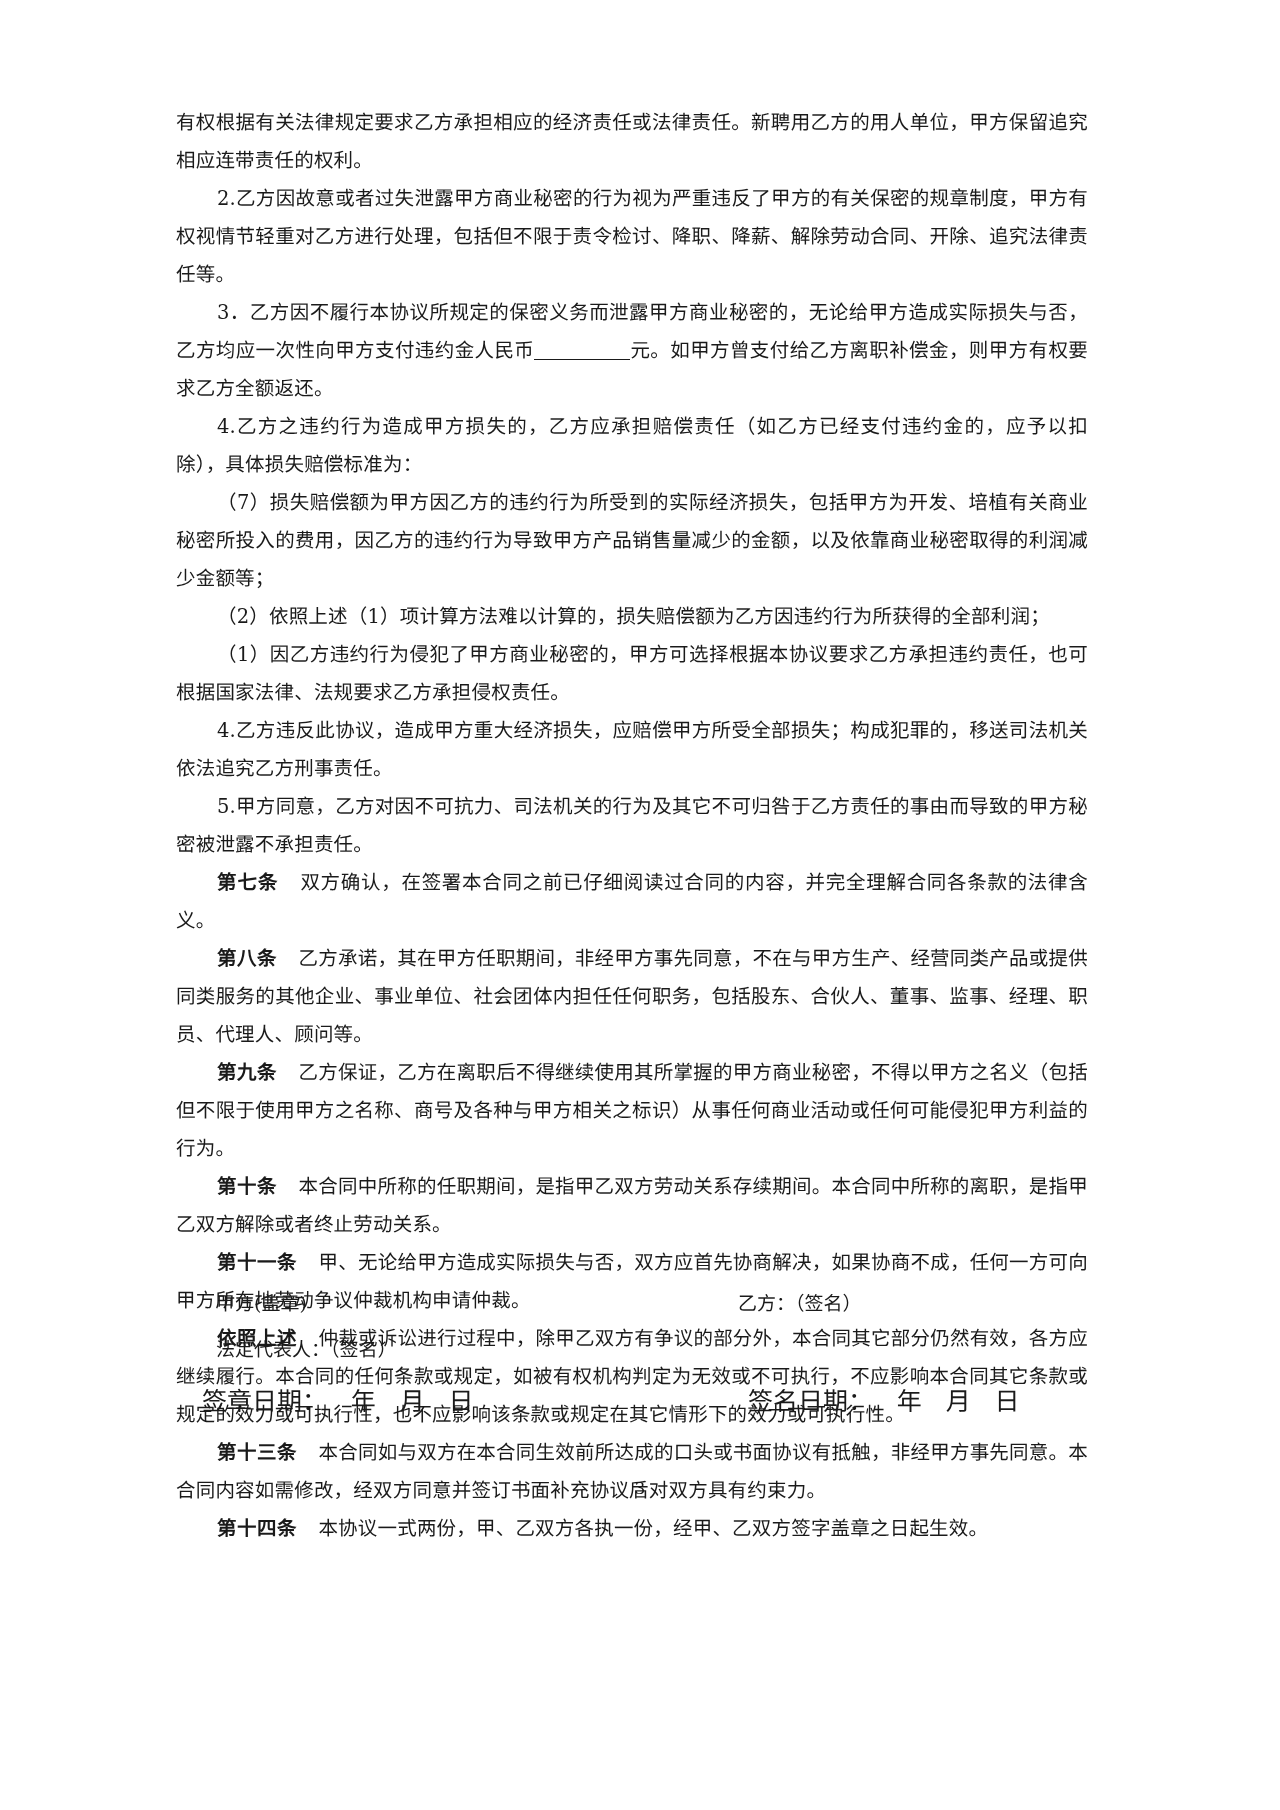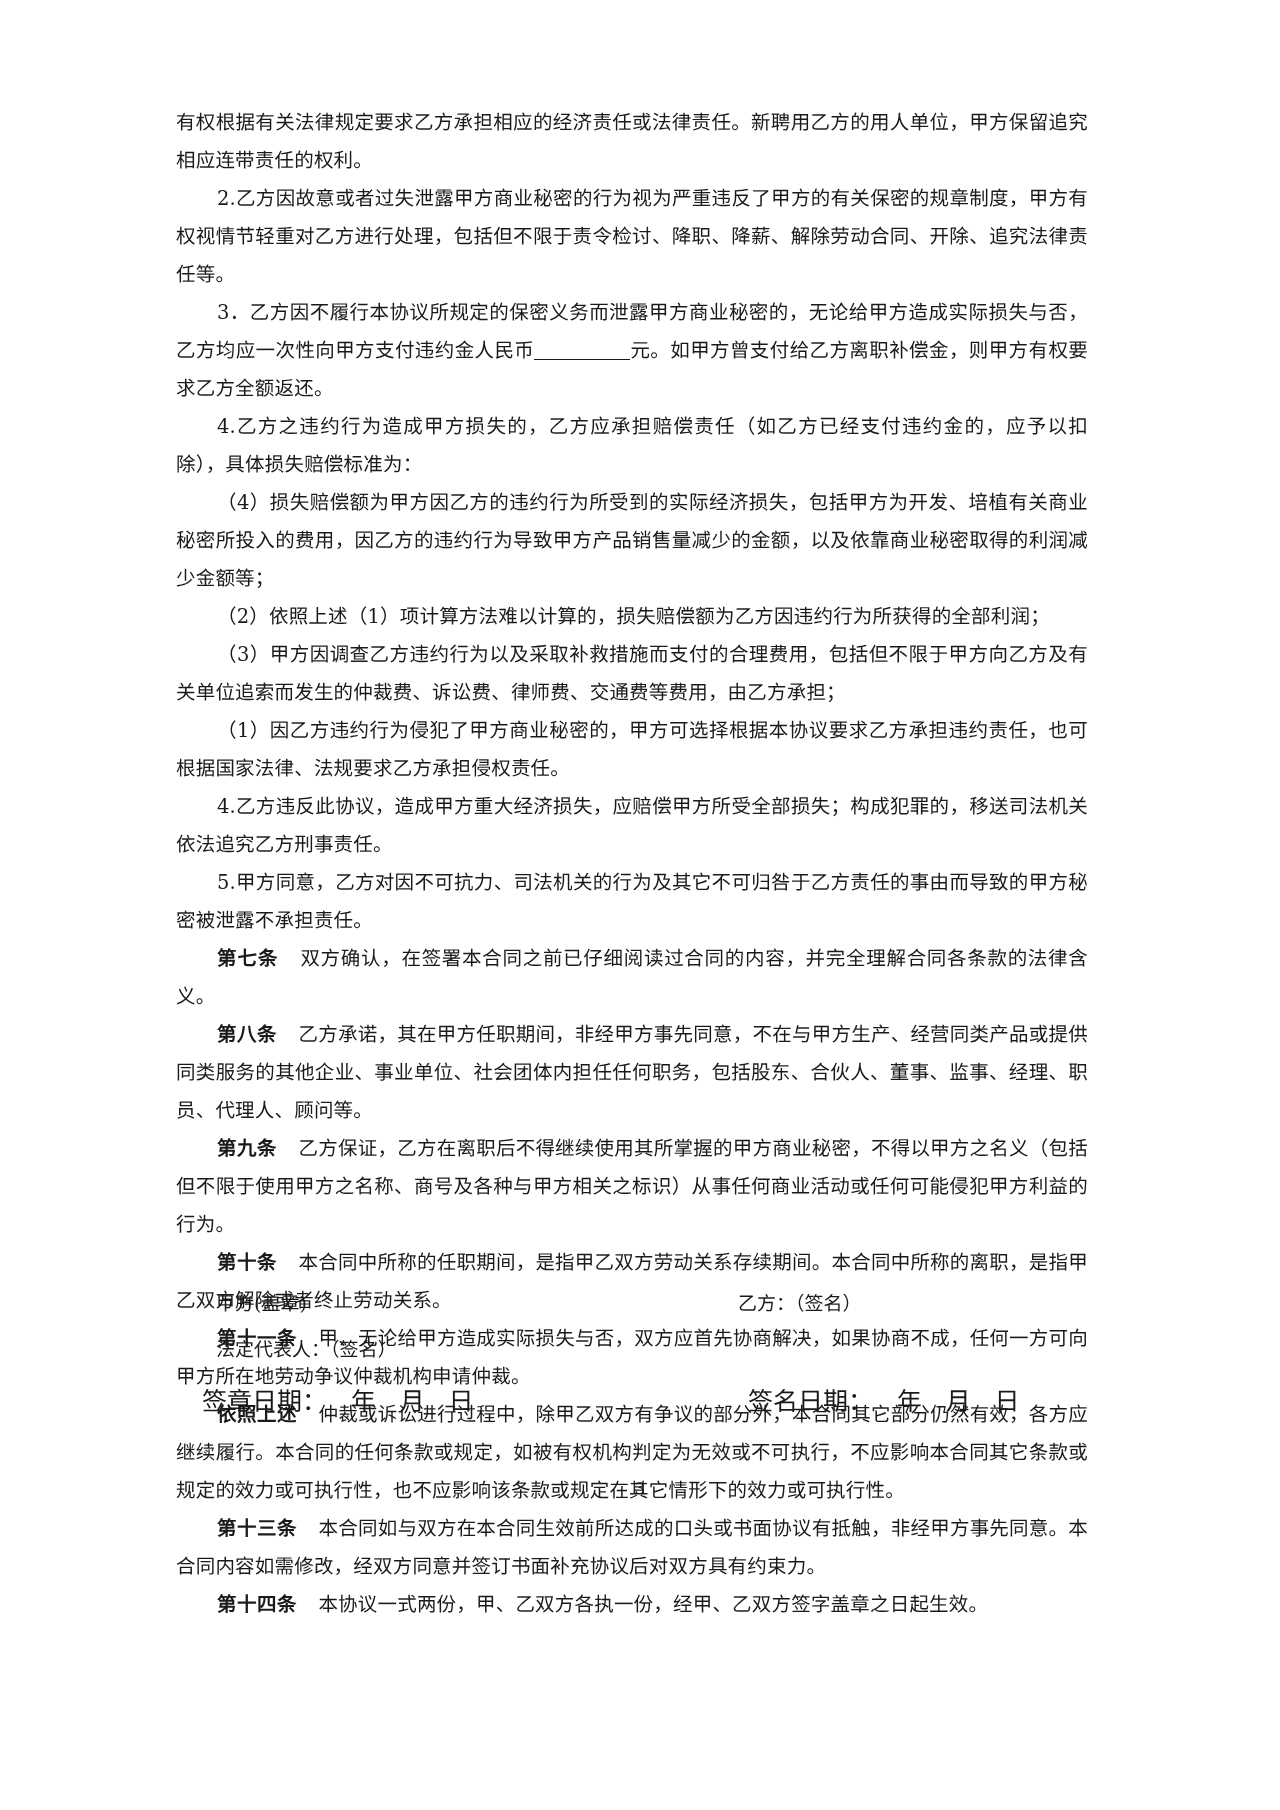--- a/index.html
+++ b/index.html
@@ -120,25 +120,24 @@
   <div class="content">
 
     <p class="para noindent">有权根据有关法律规定要求乙方承担相应的经济责任或法律责任。新聘用乙方的用人单位，甲方保留追究相应连带责任的权利。</p>
 
     <p class="para indent">2.乙方因故意或者过失泄露甲方商业秘密的行为视为严重违反了甲方的有关保密的规章制度，甲方有权视情节轻重对乙方进行处理，包括但不限于责令检讨、降职、降薪、解除劳动合同、开除、追究法律责任等。</p>
 
     <p class="para indent"><span>3．乙方因不履行本协议所规定的保密义务而泄露甲方商业秘密的，无论给甲方造成实际损失与否，乙方均应一次性向甲方支付违约金人民币</span><span class="blank-line"></span><span>元。如甲方曾支付给乙方离职补偿金，则甲方有权要求乙方全额返还。</span></p>
 
     <p class="para indent">4.乙方之违约行为造成甲方损失的，乙方应承担赔偿责任（如乙方已经支付违约金的，应予以扣除），具体损失赔偿标准为：</p>
 
-    <p class="para indent">（4）损失赔偿额为甲方因乙方的违约行为所受到的实际经济损失，包括甲方为开发、培植有关商业秘密所投入的费用，因乙方的违约行为导致甲方产品销售量减少的金额，以及依靠商业秘密取得的利润减少金额等；</p>
+    <p class="para indent">（7）损失赔偿额为甲方因乙方的违约行为所受到的实际经济损失，包括甲方为开发、培植有关商业秘密所投入的费用，因乙方的违约行为导致甲方产品销售量减少的金额，以及依靠商业秘密取得的利润减少金额等；</p>
 
     <p class="para indent">（2）依照上述（1）项计算方法难以计算的，损失赔偿额为乙方因违约行为所获得的全部利润；</p>
 
-    <p class="para indent">（3）甲方因调查乙方违约行为以及采取补救措施而支付的合理费用，包括但不限于甲方向乙方及有关单位追索而发生的仲裁费、诉讼费、律师费、交通费等费用，由乙方承担；</p>
 
     <p class="para indent">（1）因乙方违约行为侵犯了甲方商业秘密的，甲方可选择根据本协议要求乙方承担违约责任，也可根据国家法律、法规要求乙方承担侵权责任。</p>
 
     <p class="para indent">4.乙方违反此协议，造成甲方重大经济损失，应赔偿甲方所受全部损失；构成犯罪的，移送司法机关依法追究乙方刑事责任。</p>
 
     <p class="para indent">5.甲方同意，乙方对因不可抗力、司法机关的行为及其它不可归咎于乙方责任的事由而导致的甲方秘密被泄露不承担责任。</p>
 
     <p class="para indent"><span class="art-num">第七条</span><span class="art-gap"></span><span>双方确认，在签署本合同之前已仔细阅读过合同的内容，并完全理解合同各条款的法律含义。</span></p>
 
     <p class="para indent"><span class="art-num">第八条</span><span class="art-gap"></span><span>乙方承诺，其在甲方任职期间，非经甲方事先同意，不在与甲方生产、经营同类产品或提供同类服务的其他企业、事业单位、社会团体内担任任何职务，包括股东、合伙人、董事、监事、经理、职员、代理人、顾问等。</span></p>

